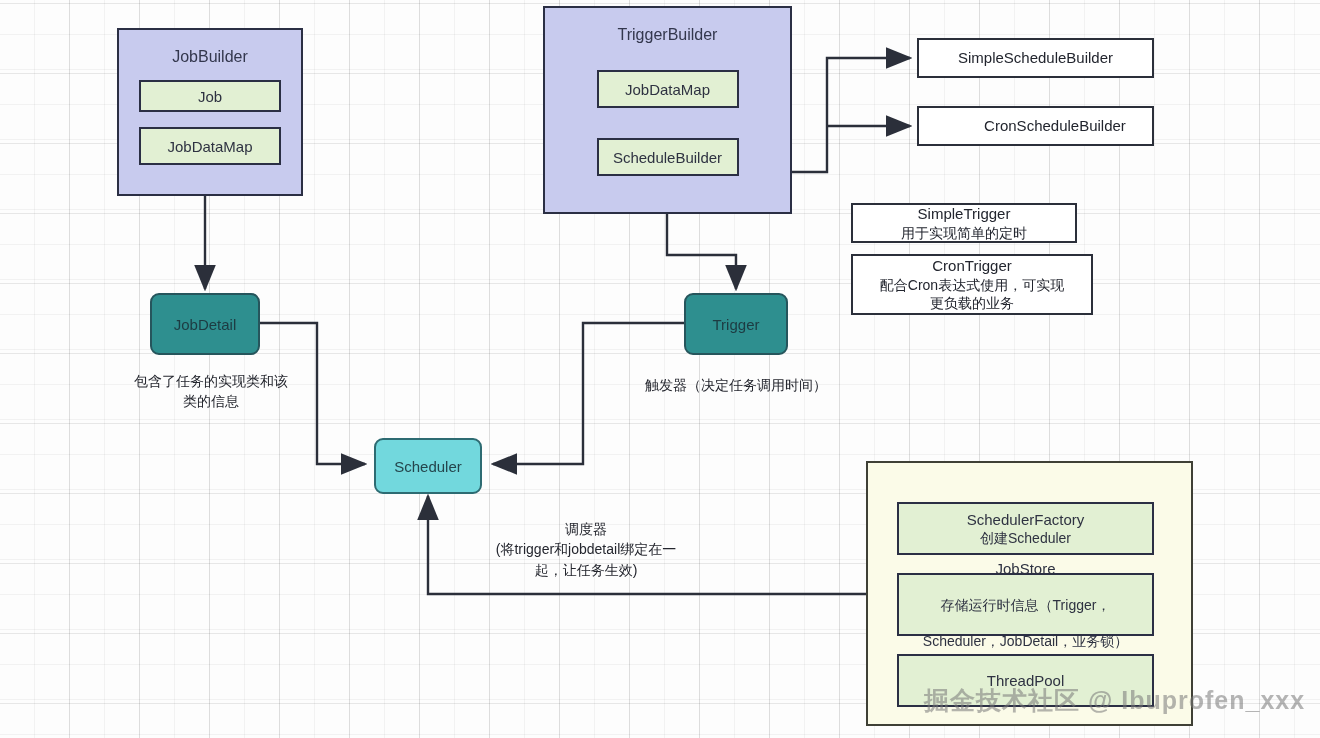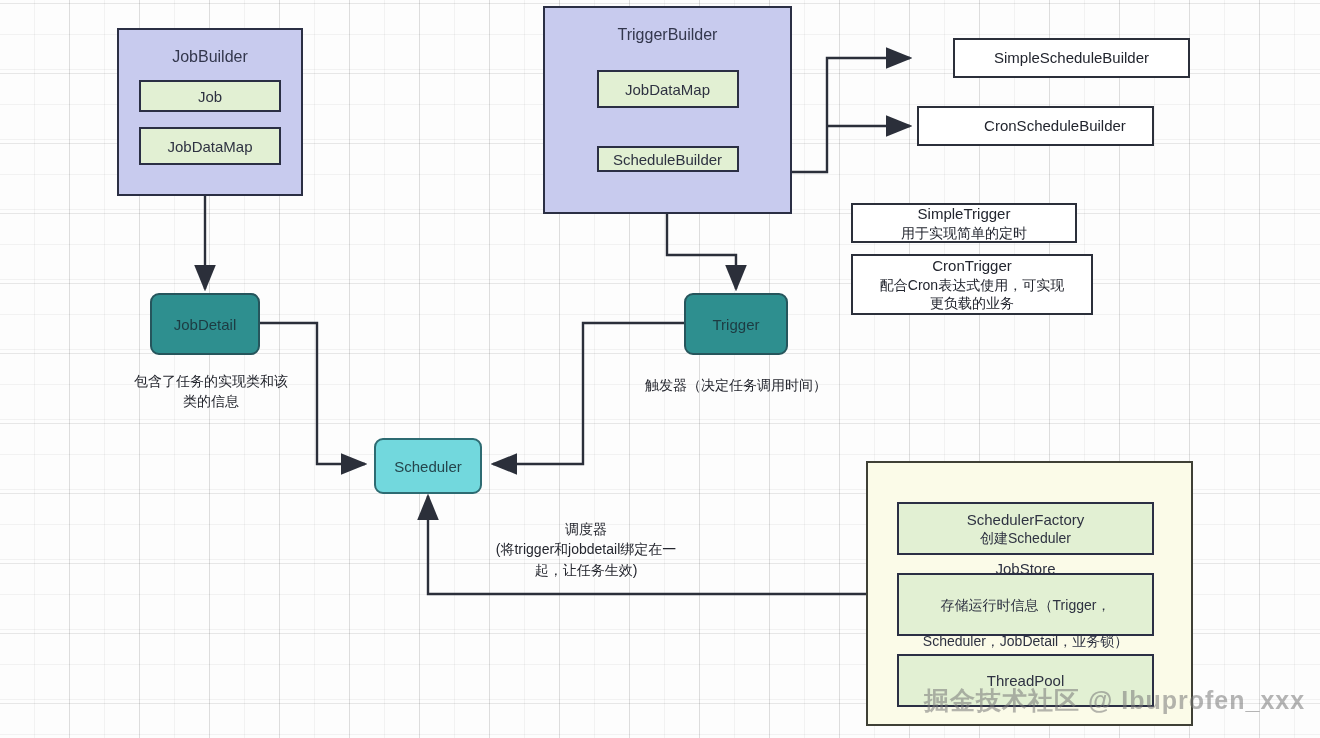--- a/index.html
+++ b/index.html
@@ -96,26 +96,26 @@
     <div class="sub" style="width:142px;height:38px;margin-top:15px;">
       <span>JobDataMap</span>
     </div>
   </div>
 
   <div class="node builder" style="left:543px;top:6px;width:249px;height:208px;">
     <div class="builder-title">TriggerBuilder</div>
     <div class="sub" style="width:142px;height:38px;margin-top:26px;">
       <span>JobDataMap</span>
     </div>
-    <div class="sub" style="width:142px;height:26px;margin-top:38px;">
+    <div class="sub" style="width:142px;height:38px;margin-top:30px;">
       <span>ScheduleBuilder</span>
     </div>
   </div>
 
-  <div class="node plain" style="left:917px;top:38px;width:237px;height:40px;margin-left:36px;">
+  <div class="node plain" style="left:917px;top:38px;width:237px;height:40px;">
     <span>SimpleScheduleBuilder</span>
   </div>
   <div class="node plain" style="left:917px;top:106px;width:237px;height:40px;padding-left:39px;">
     <span>CronScheduleBuilder</span>
   </div>
 
   <div class="node plain" style="left:851px;top:203px;width:226px;height:40px;">
     <span class="l1">SimpleTrigger</span>
     <span class="l2">用于实现简单的定时</span>
   </div>

